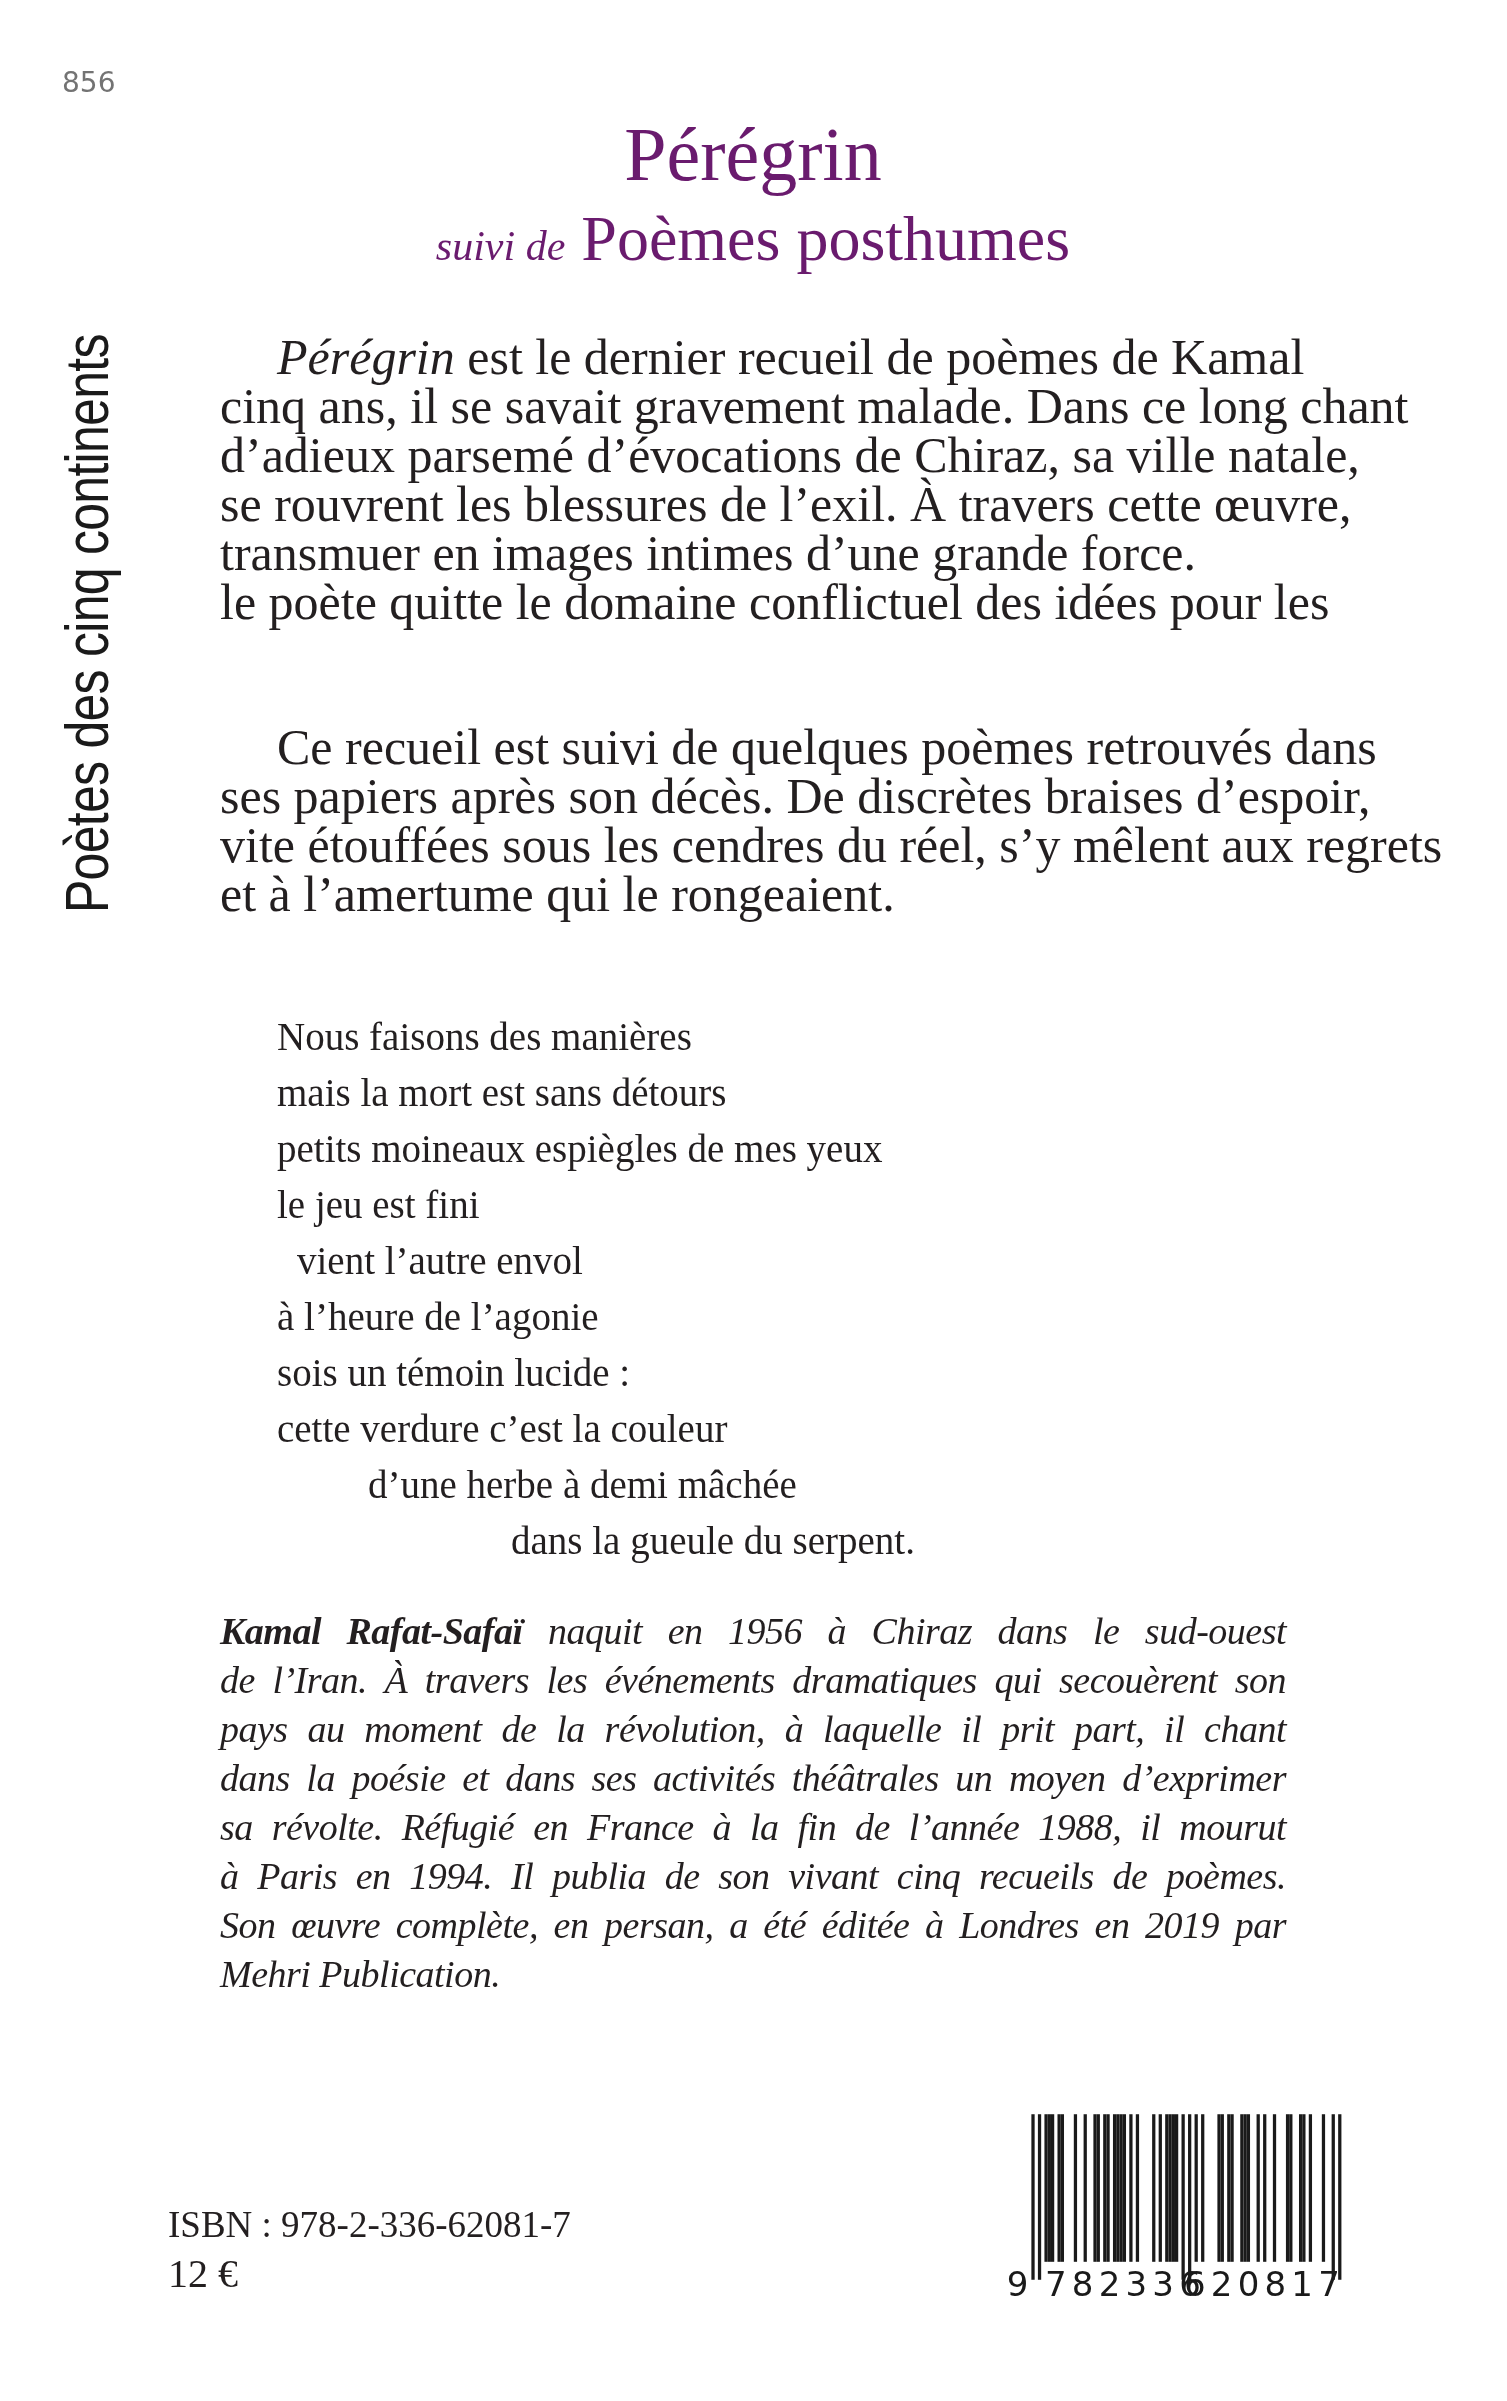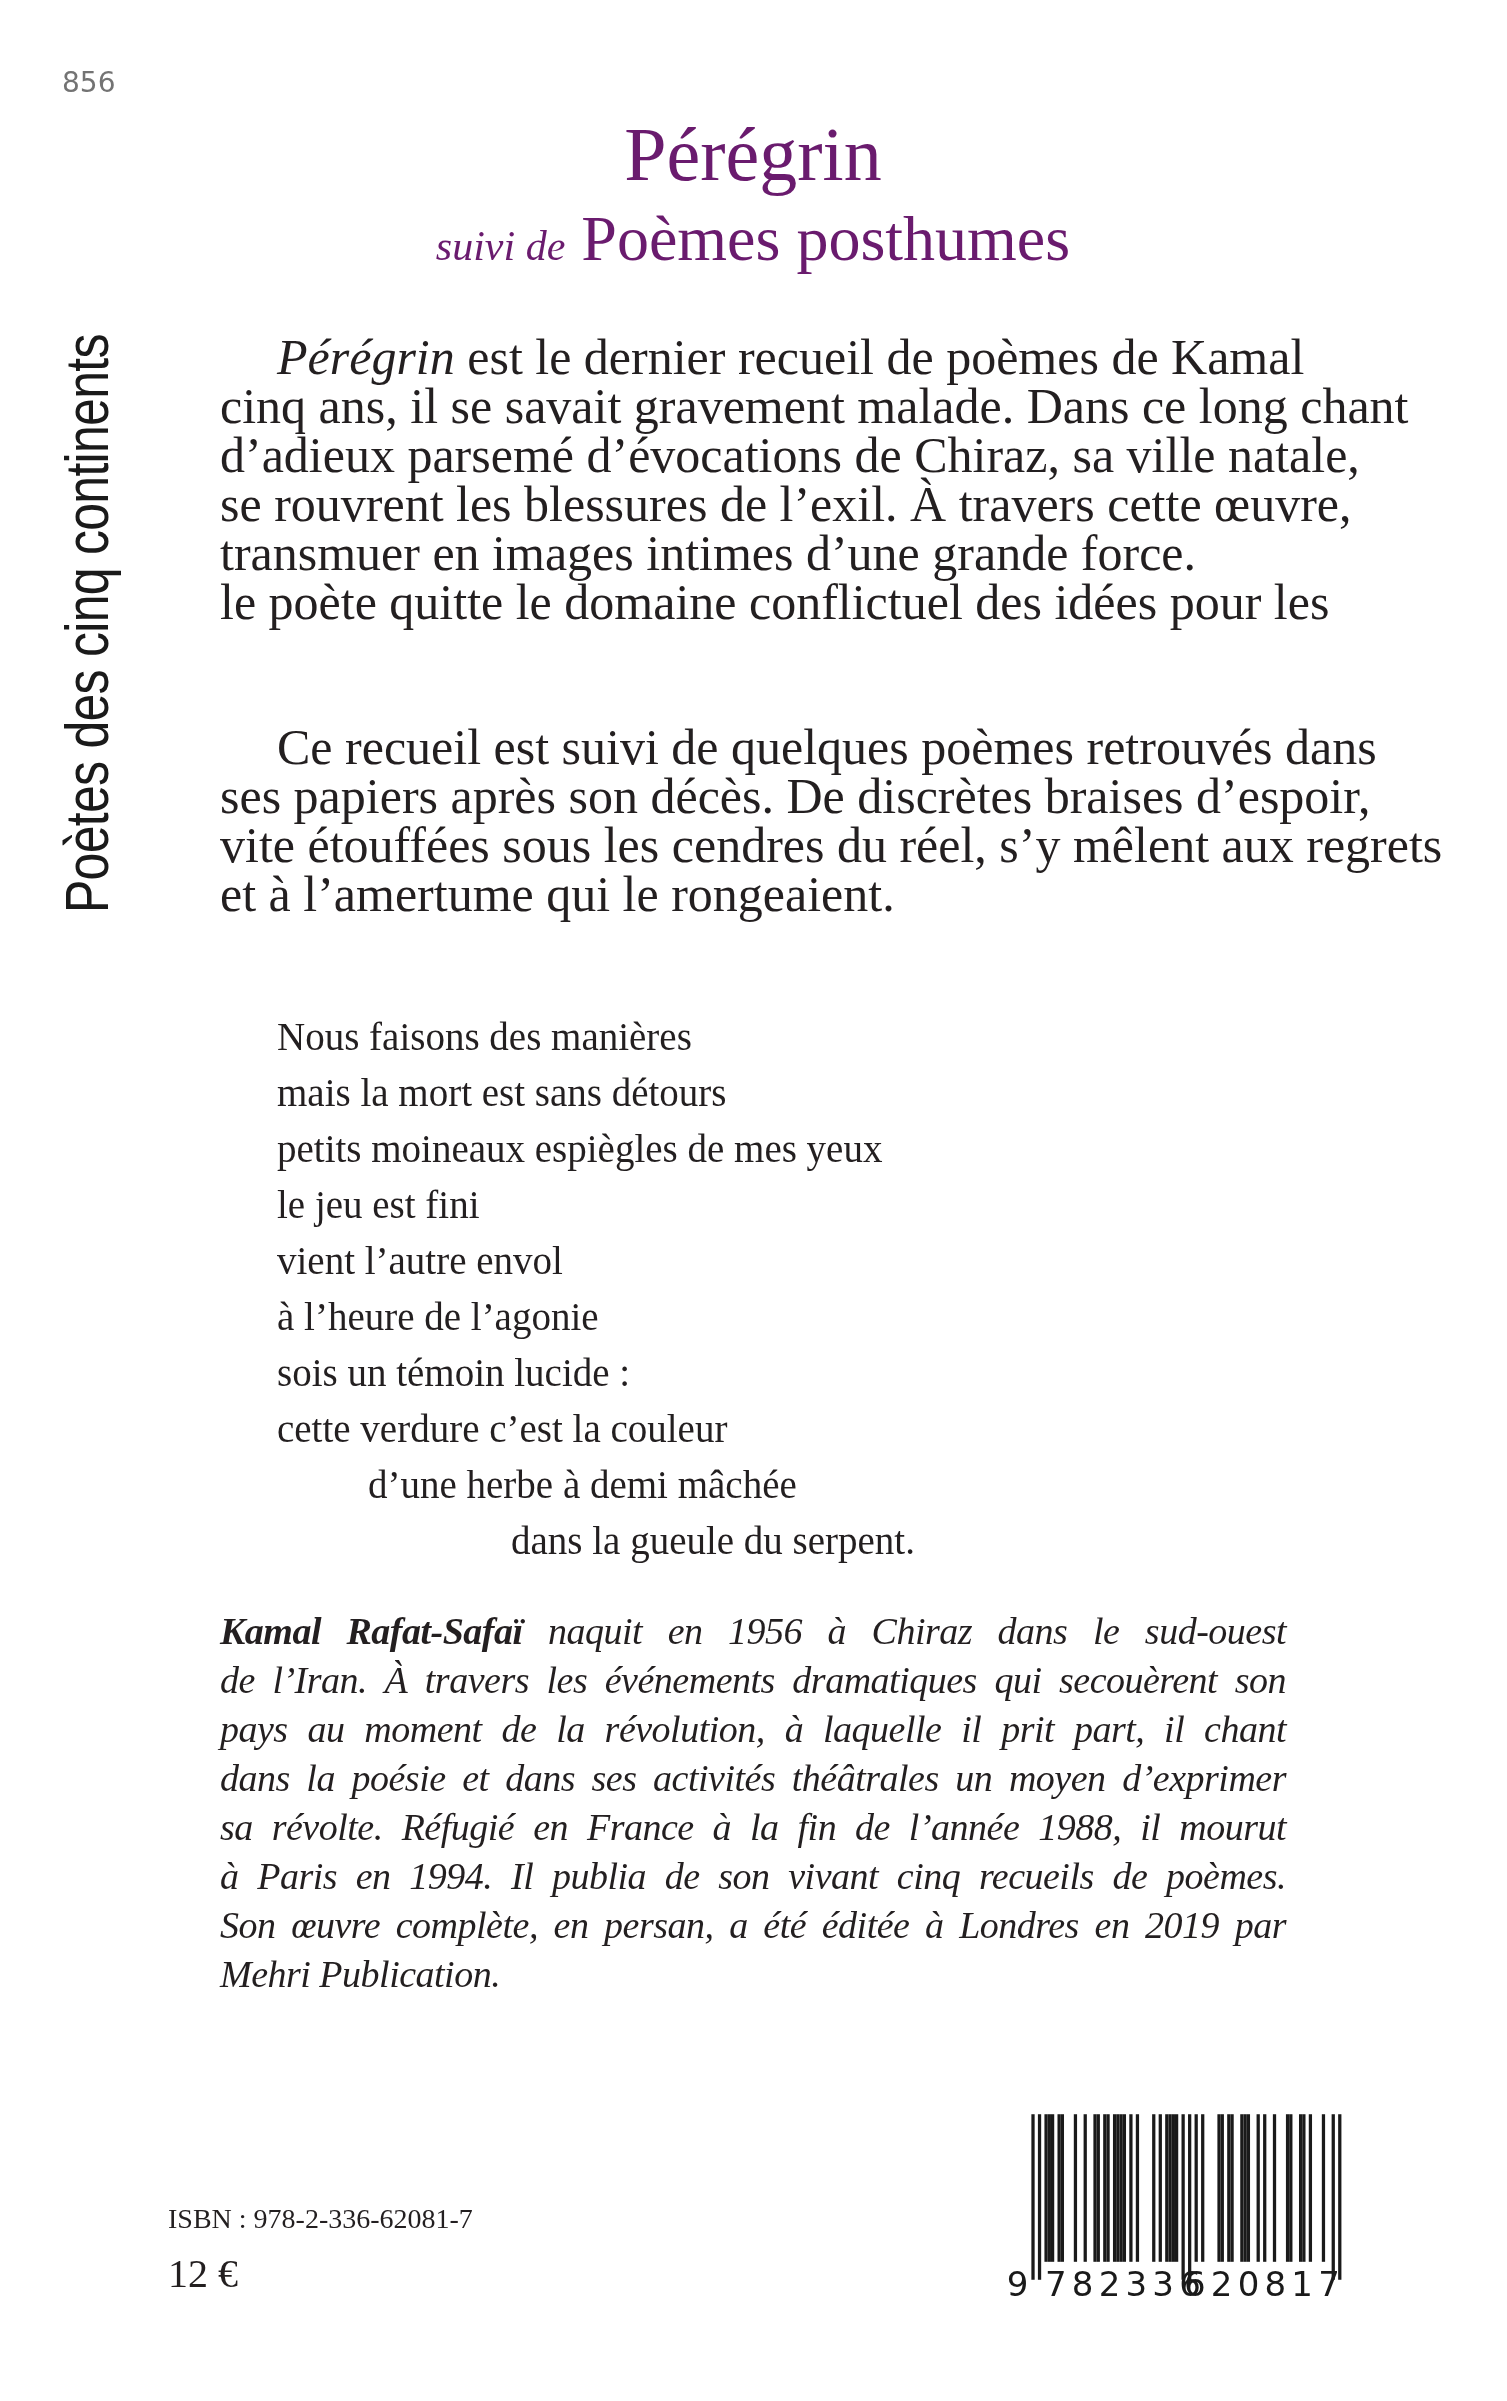--- a/index.html
+++ b/index.html
@@ -20,21 +20,21 @@
   .line { display: block; text-align: justify; text-align-last: justify; white-space: nowrap; height: 49px; }
   .line.last { text-align-last: left; }
   .line.indent { text-indent: 57px; }
   .para1 { top: 333px; }
   .para2 { top: 723px; }
   .poem { left: 277px; top: 1009px; font-size: 39px; line-height: 56px; }
   .poem .pl { display: block; white-space: nowrap; height: 56px; }
   .bio { left: 220px; width: 1066px; top: 1607px; font-size: 38px; line-height: 49px; font-style: italic; }
   .bio .line { letter-spacing: -0.5px; }
   .bio b { font-weight: bold; }
-  .isbn { left: 168px; top: 2203px; font-size: 28px; }
+  .isbn { left: 168px; top: 2203px; font-size: 37px; }
   .price { left: 168px; top: 2250px; font-size: 40px; }
   .barcode { left: 1003px; top: 2114px; width: 350px; height: 189px; }
   .barcode svg { display: block; }
   .barcode-digits { position: absolute; left: 0; top: 150px; width: 350px; height: 38px;
          font-family: "DejaVu Sans", "Liberation Sans", sans-serif; font-size: 34px; color: #1a1a1a; }
   .barcode-digits span { position: absolute; top: 0; }
 </style>
 </head>
 <body>
 
@@ -61,21 +61,21 @@
   <span class="line">ses papiers après son décès. De discrètes braises d’espoir,</span>
   <span class="line">vite étouffées sous les cendres du réel, s’y mêlent aux regrets</span>
   <span class="line last">et à l’amertume qui le rongeaient.</span>
 </div>
 
 <div class="abs poem" id="poem">
     <span class="pl" style="padding-left: 0px;">Nous faisons des manières</span>
     <span class="pl" style="padding-left: 0px;">mais la mort est sans détours</span>
     <span class="pl" style="padding-left: 0px;">petits moineaux espiègles de mes yeux</span>
     <span class="pl" style="padding-left: 0px;">le jeu est fini</span>
-    <span class="pl" style="padding-left: 0px;">vient l’autre envol</span>
+    <span class="pl" style="padding-left: 0px; margin-left: 20px;">vient l’autre envol</span>
     <span class="pl" style="padding-left: 0px;">à l’heure de l’agonie</span>
     <span class="pl" style="padding-left: 0px;">sois un témoin lucide :</span>
     <span class="pl" style="padding-left: 0px;">cette verdure c’est la couleur</span>
     <span class="pl" style="padding-left: 91px;">d’une herbe à demi mâchée</span>
     <span class="pl" style="padding-left: 234px;">dans la gueule du serpent.</span>
   </div>
 
 <div class="abs bio">
   <span class="line"><b>Kamal Rafat-Safaï</b><span> naquit en 1956 à Chiraz dans le sud-ouest</span></span>
   <span class="line">de l’Iran. À travers les événements dramatiques qui secouèrent son</span>

